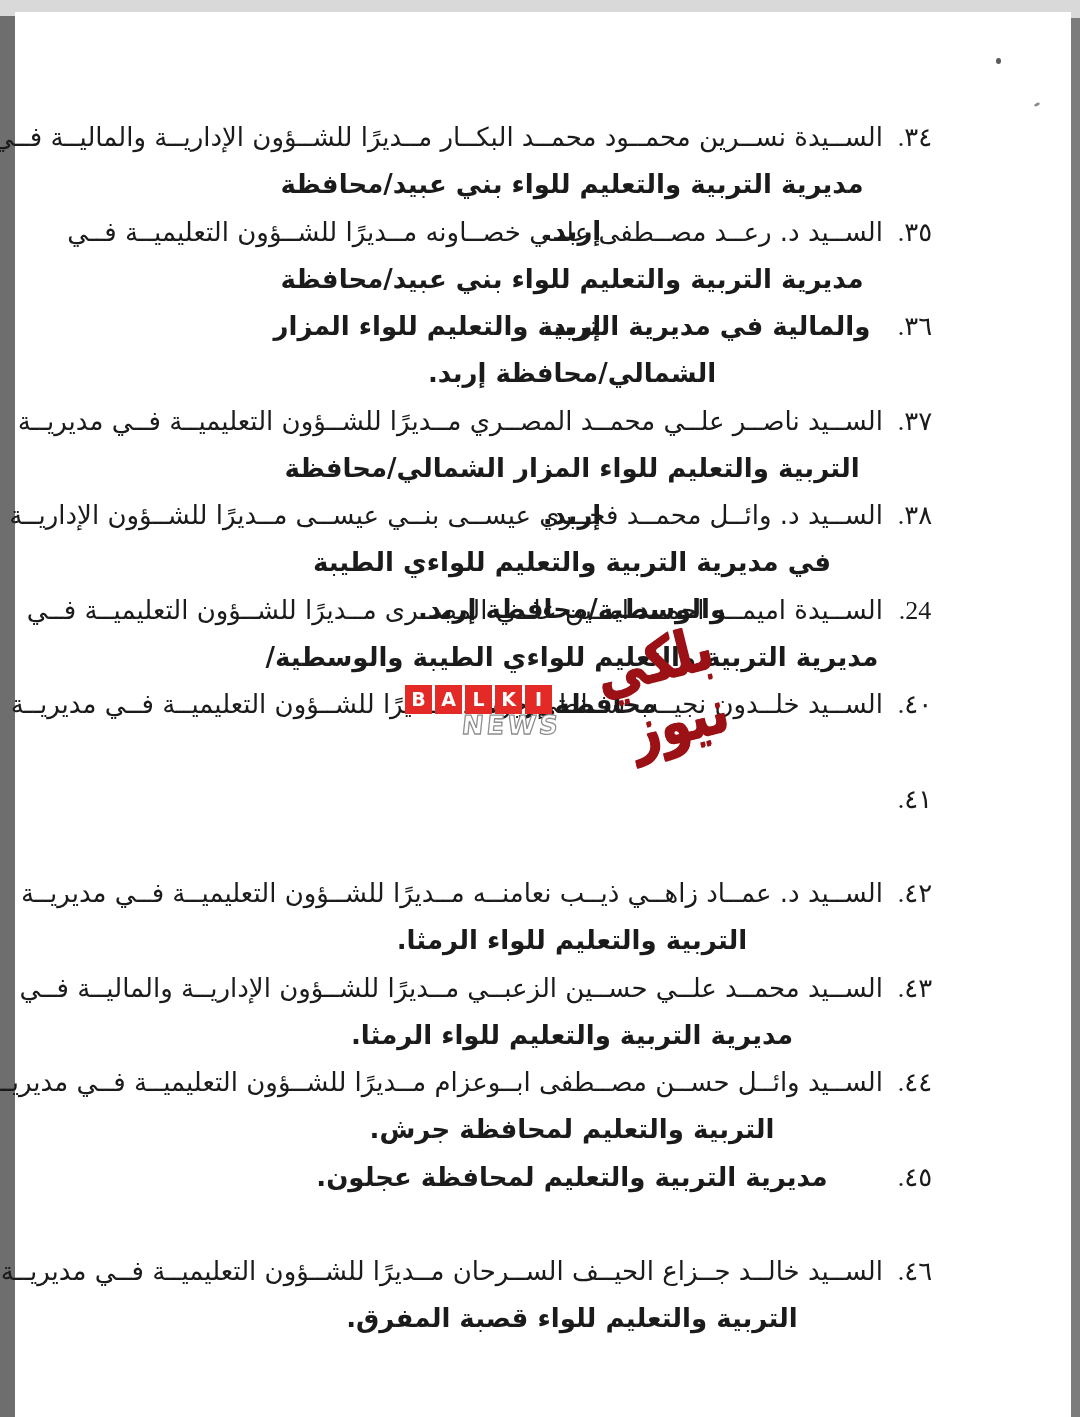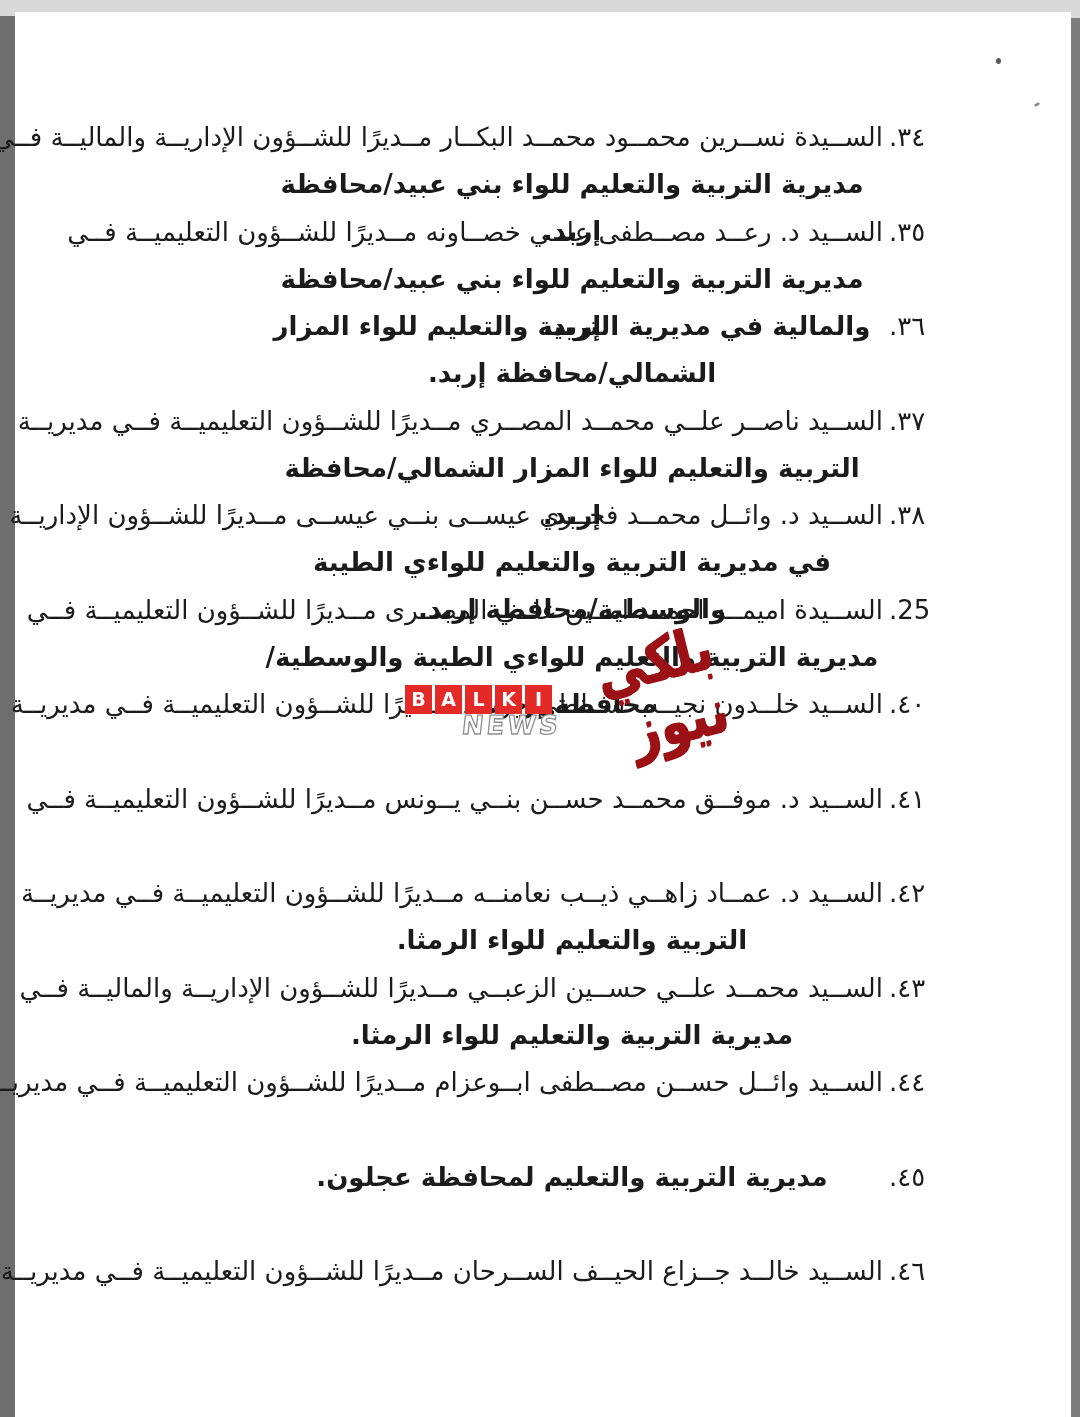--- a/index.html
+++ b/index.html
@@ -29,22 +29,23 @@
   }
   .item{
     display:flex;
     height:94.5px;
     font-size:26px;
     line-height:47px;
   }
   .num{
     flex:0 0 52px;
     margin-left:6px;
-    text-align:left;
+    text-align:center;
     white-space:nowrap;
+    font-family:Liberation Serif, serif;
   }
   .body{flex:1 1 auto;min-width:0;}
   .l1{
     text-align:justify;
     text-align-last:justify;
     white-space:nowrap;
   }
   .l2{
     text-align:center;
     padding-left:150px;
@@ -136,38 +137,37 @@
 
     <div class="item">
       <div class="num">٣٨.</div>
       <div class="body">
         <div class="l1">الســيد د. وائــل محمــد فخــري عيســى بنــي عيســى مــديرًا للشــؤون الإداريــة والماليــة</div>
         <div class="l2">في مديرية التربية والتعليم للواءي الطيبة والوسطية/محافظة إربد.</div>
       </div>
     </div>
 
     <div class="item">
-      <div class="num">25.</div>
+      <div class="num">24.</div>
       <div class="body">
         <div class="l1">الســيدة اميمــه احمــد امــين علــي المصــرى مــديرًا للشــؤون التعليميــة فــي</div>
         <div class="l2">مديرية التربية والتعليم للواءي الطيبة والوسطية/محافظة إربد.</div>
       </div>
     </div>
 
     <div class="item">
       <div class="num">٤٠.</div>
       <div class="body">
         <div class="l1">الســيد خلــدون نجيــب ســلطي جويــد مــديرًا للشــؤون التعليميــة فــي مديريــة</div>
       </div>
     </div>
 
     <div class="item">
       <div class="num">٤١.</div>
       <div class="body">
-        <div class="l1">الســيد د. موفــق محمــد حســن بنــي يــونس مــديرًا للشــؤون التعليميــة فــي</div>
       </div>
     </div>
 
     <div class="item">
       <div class="num">٤٢.</div>
       <div class="body">
         <div class="l1">الســيد د. عمــاد زاهــي ذيــب نعامنــه مــديرًا للشــؤون التعليميــة فــي مديريــة</div>
         <div class="l2">التربية والتعليم للواء الرمثا.</div>
       </div>
     </div>
@@ -177,34 +177,36 @@
       <div class="body">
         <div class="l1">الســيد محمــد علــي حســين الزعبــي مــديرًا للشــؤون الإداريــة والماليــة فــي</div>
         <div class="l2">مديرية التربية والتعليم للواء الرمثا.</div>
       </div>
     </div>
 
     <div class="item">
       <div class="num">٤٤.</div>
       <div class="body">
         <div class="l1">الســيد وائــل حســن مصــطفى ابــوعزام مــديرًا للشــؤون التعليميــة فــي مديريــة</div>
+        <div class="l2">التربية والتعليم لمحافظة جرش.</div>
       </div>
     </div>
 
     <div class="item">
       <div class="num">٤٥.</div>
       <div class="body">
         <div class="l2">مديرية التربية والتعليم لمحافظة عجلون.</div>
       </div>
     </div>
 
     <div class="item">
       <div class="num">٤٦.</div>
       <div class="body">
         <div class="l1">الســيد خالــد جــزاع الحيــف الســرحان مــديرًا للشــؤون التعليميــة فــي مديريــة</div>
+        <div class="l2">التربية والتعليم للواء قصبة المفرق.</div>
       </div>
     </div>
 
   </div>
 </div>
 
 <div class="wm wm-blocks">
   <div class="wm-block">B</div>
   <div class="wm-block">A</div>
   <div class="wm-block">L</div>

